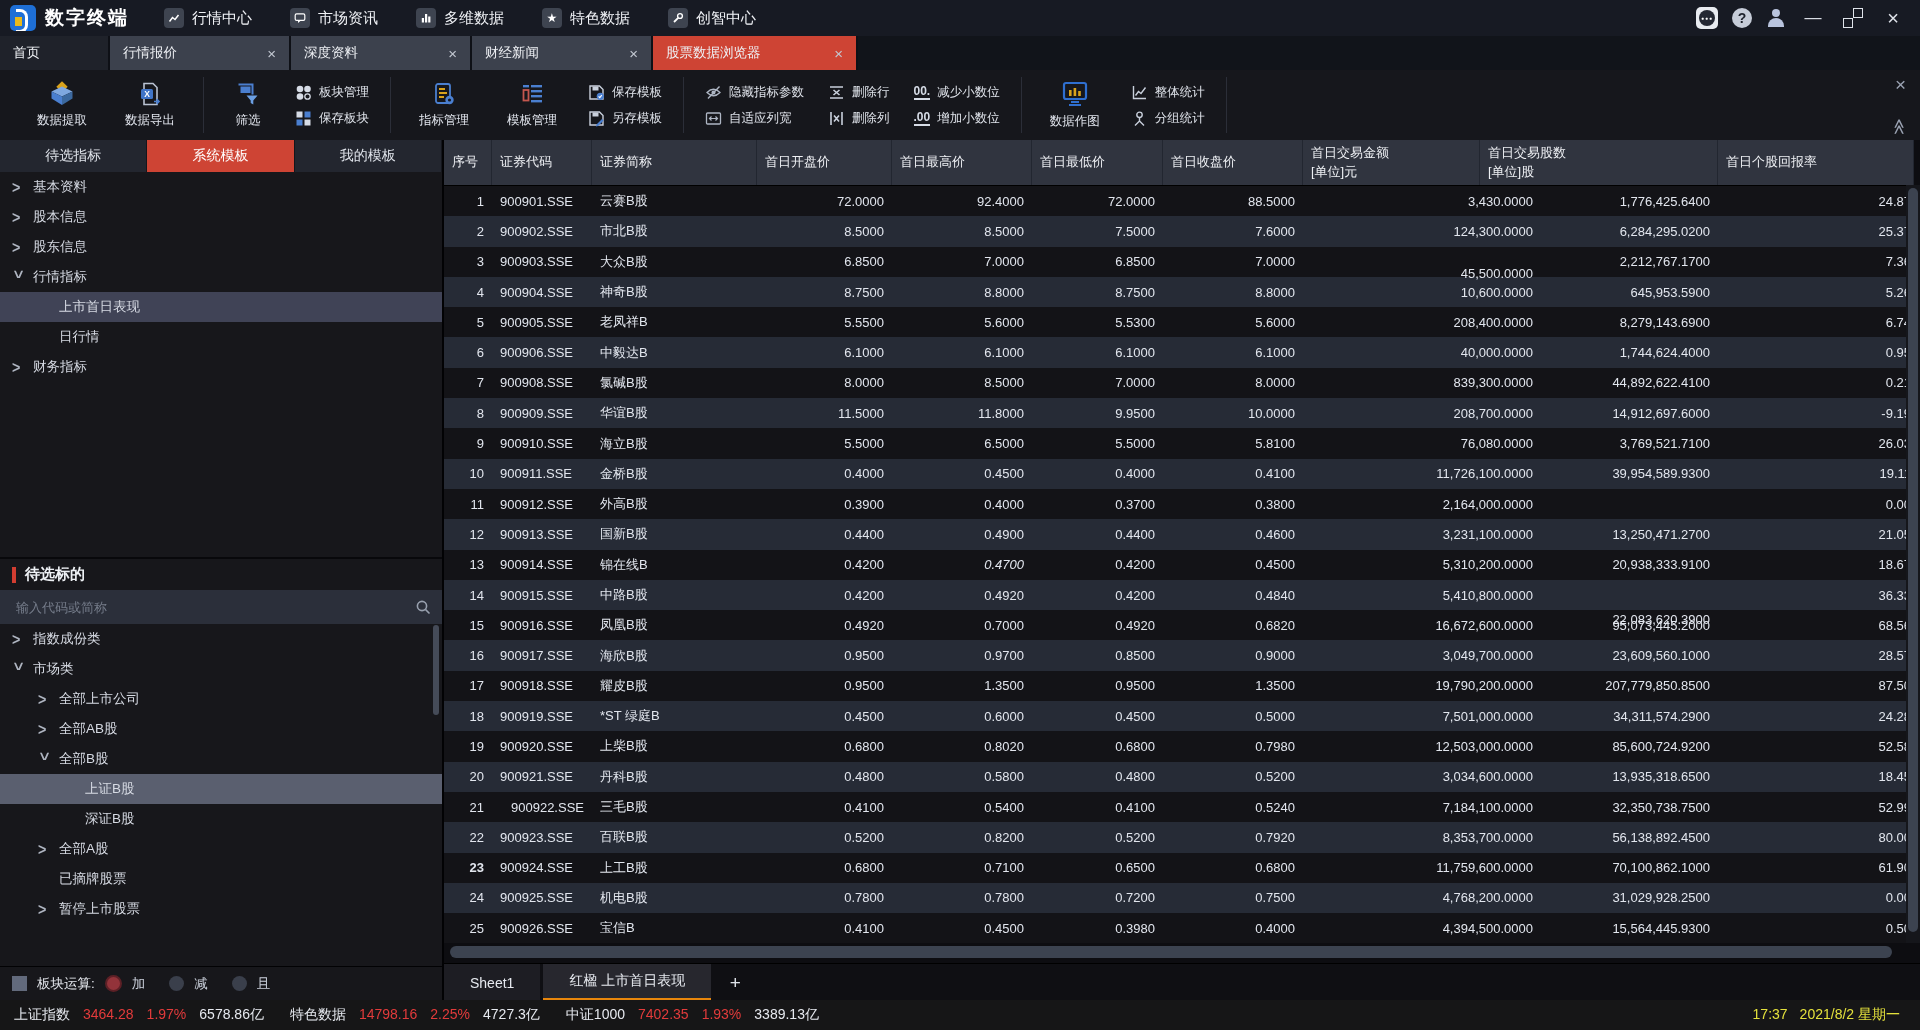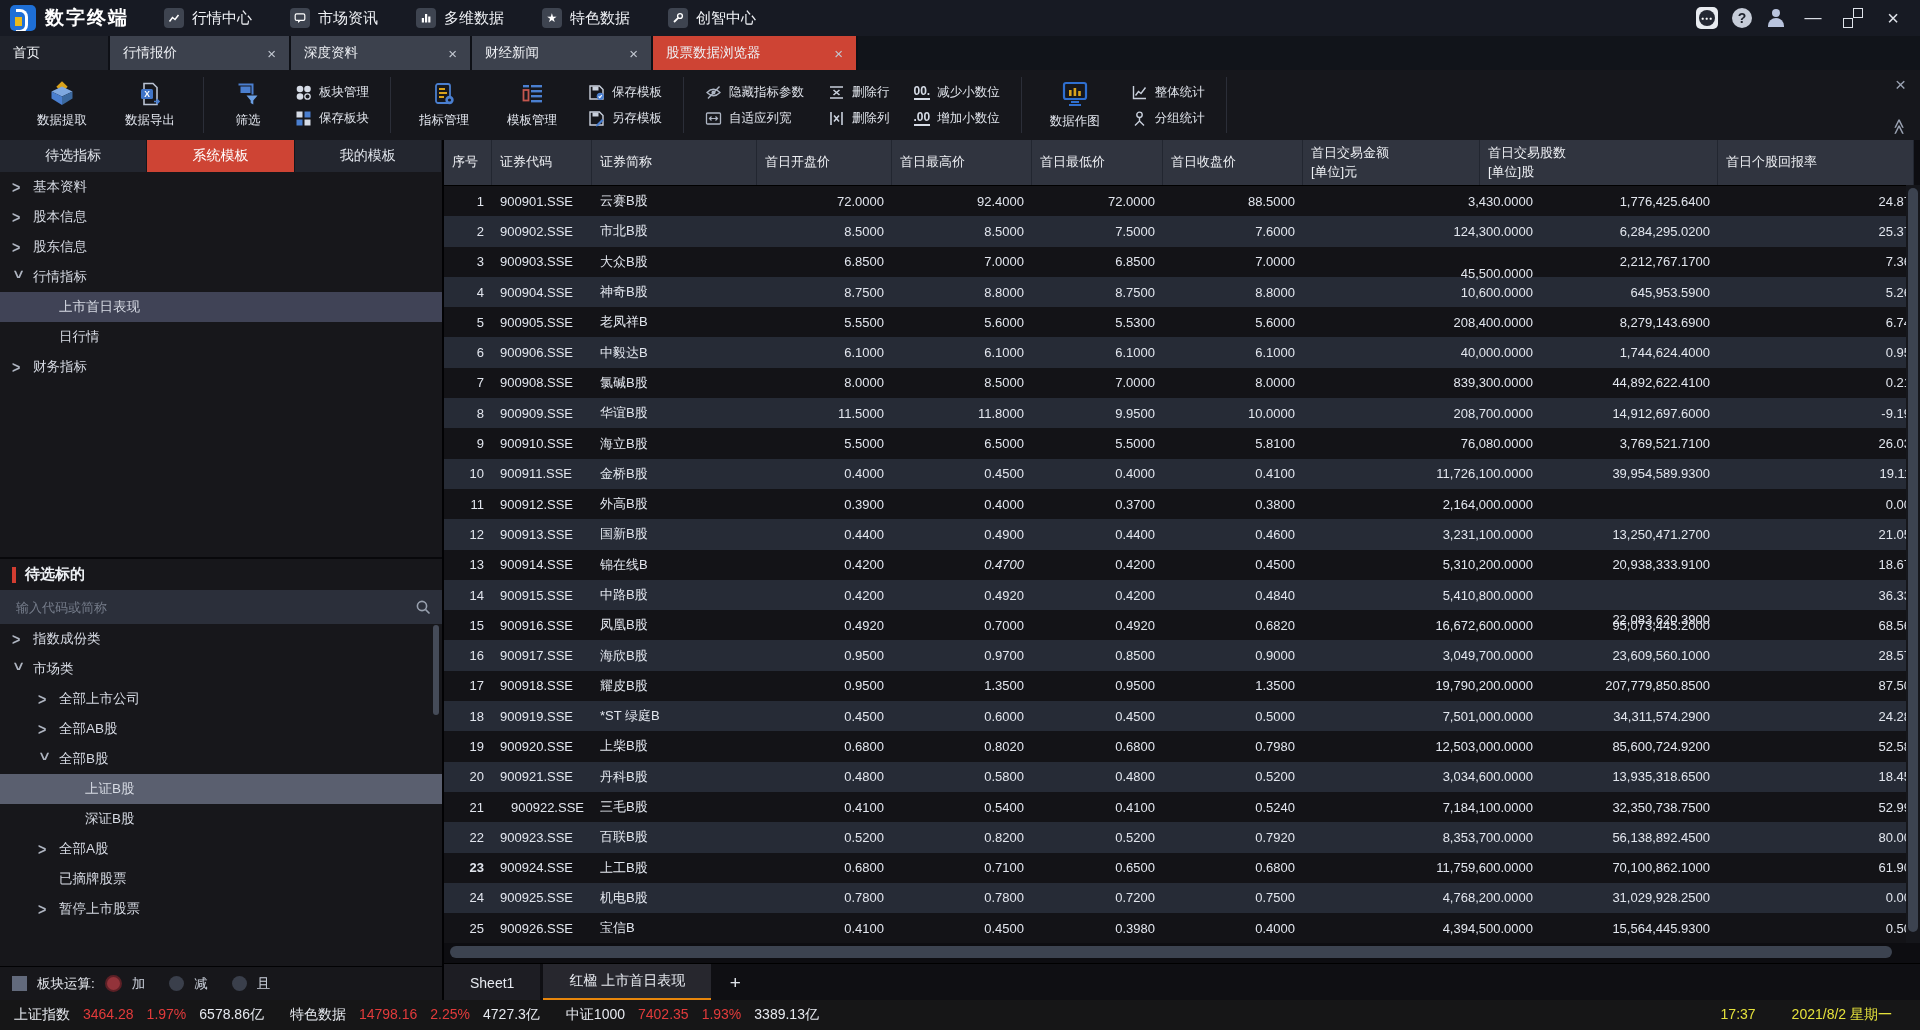--- a/index.html
+++ b/index.html
@@ -85,21 +85,21 @@
   .sheetbar{position:absolute;left:0;right:0;top:823px;height:37px;background:#0f0f13;display:flex;align-items:stretch;border-top:1px solid #000;}
   .sheet-tabs{display:flex;}
   .sheet-tab{box-sizing:border-box;padding:0 26px;display:flex;align-items:center;font-size:14px;color:#e6e9ef;background:#1d1d23;margin-right:3px;}
   .sheet-tab.active{background:#27272e;border-bottom:3px solid #e8860c;}
   .sheet-add{width:42px;display:flex;align-items:center;justify-content:center;font-size:19px;color:#dfe3ea;}
   
   .statusbar{position:absolute;left:0;right:0;bottom:0;height:30px;background:#161617;display:flex;align-items:center;font-size:14px;padding-left:14px;box-sizing:border-box;}
   .sb-group{display:flex;gap:13px;margin-right:26px;white-space:nowrap;}
   .red{color:#e23b3b;}
   .yellow{color:#e4e13c;}
-  .sb-time{margin-left:auto;display:flex;gap:36px;padding-right:28px;}
+  .sb-time{margin-left:auto;display:flex;gap:12px;padding-right:20px;}
 </style>
 </head>
 <body>
 
 <div class="titlebar">
   <div class="logo">
     <div class="logo-badge">
       <span class="lb-d"></span>
         <span class="lb-g"></span>
     </div>

